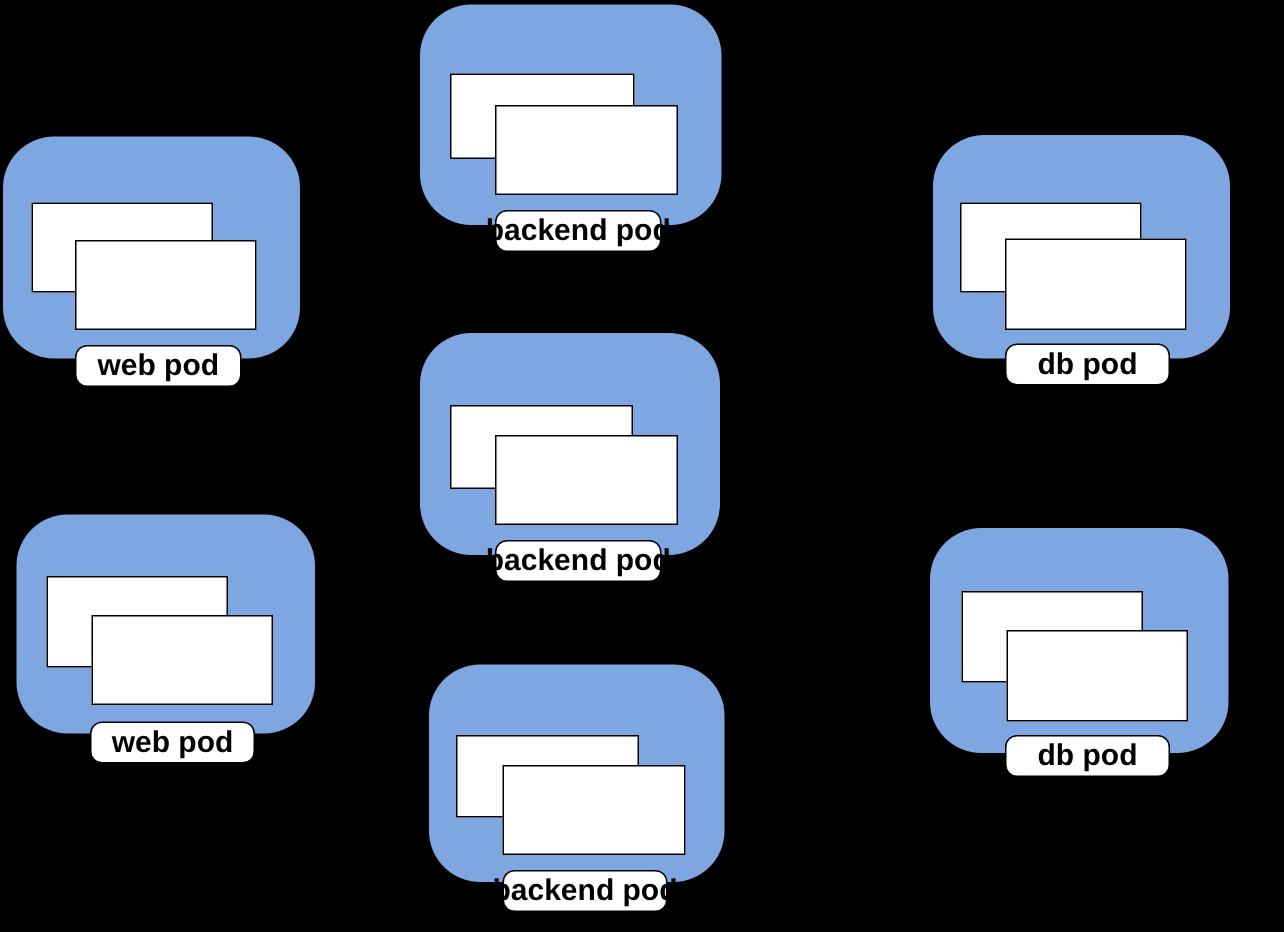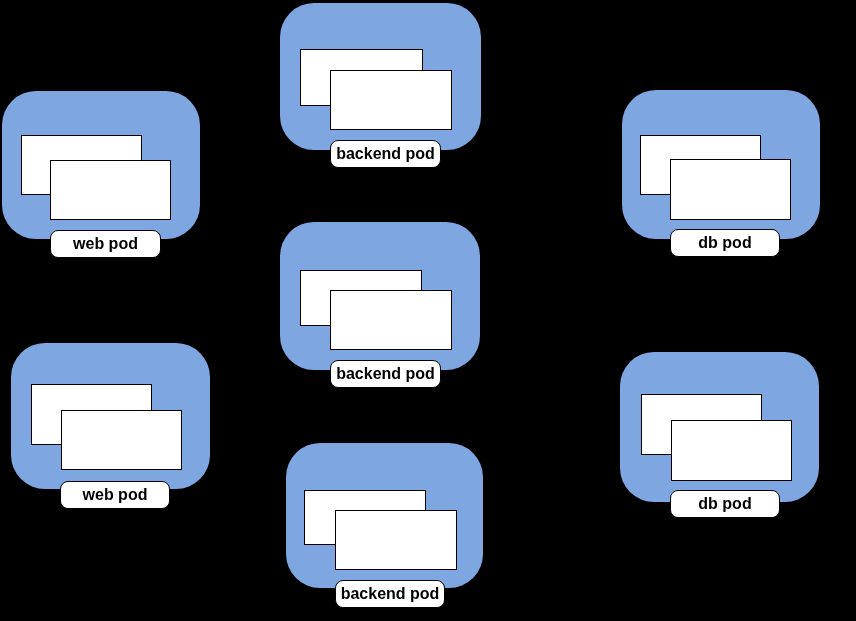--- a/index.html
+++ b/index.html
@@ -27,21 +27,21 @@
   .pod-label {
     position: absolute;
     background: var(--label-bg, #FFFFFF);
     border: 1px solid var(--label-border, #000000);
     border-radius: 8px;
     box-sizing: border-box;
     display: flex;
     align-items: center;
     justify-content: center;
     font-weight: bold;
-    font-size: 16px;
+    font-size: 20px;
     color: var(--label-text, #000000);
     white-space: nowrap;
   }
 </style>
 </head>
 <body>
 
 <div id="canvas" style="position: relative; width: 856px; height: 621px;">
 
   <div class="pod" style="position: absolute; left: 2px; top: 91px; width: 198px; height: 148px;">

